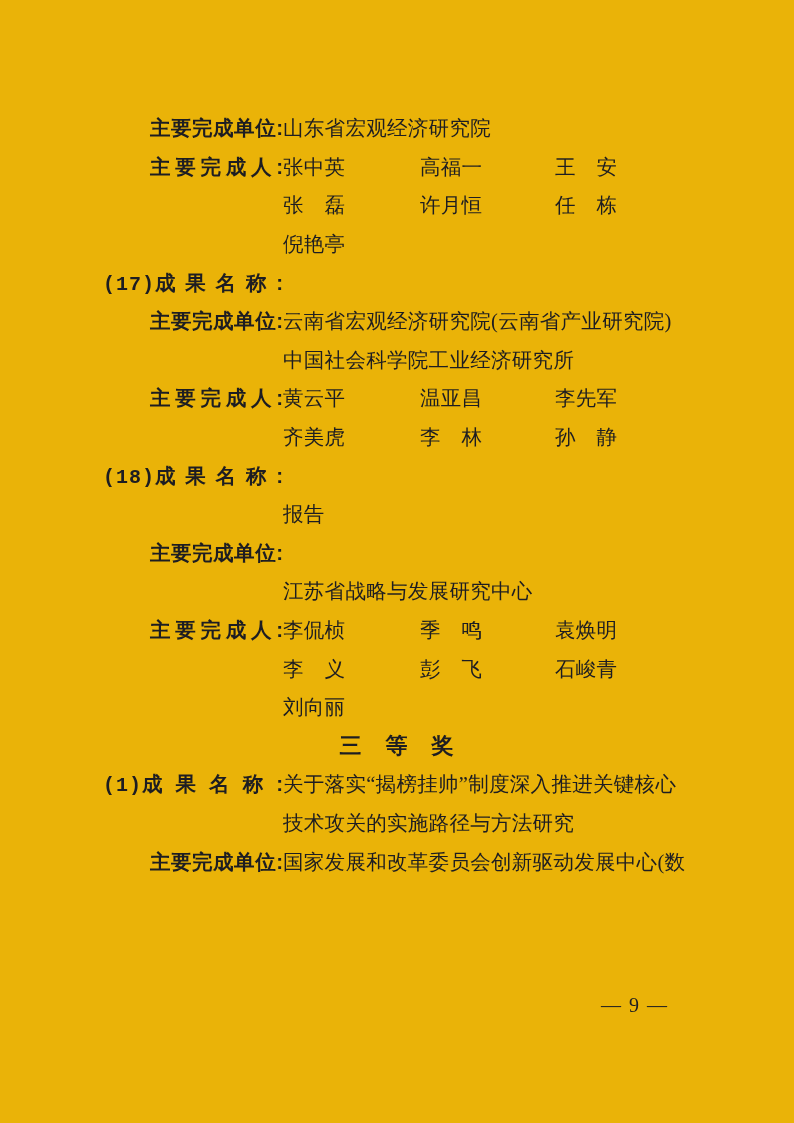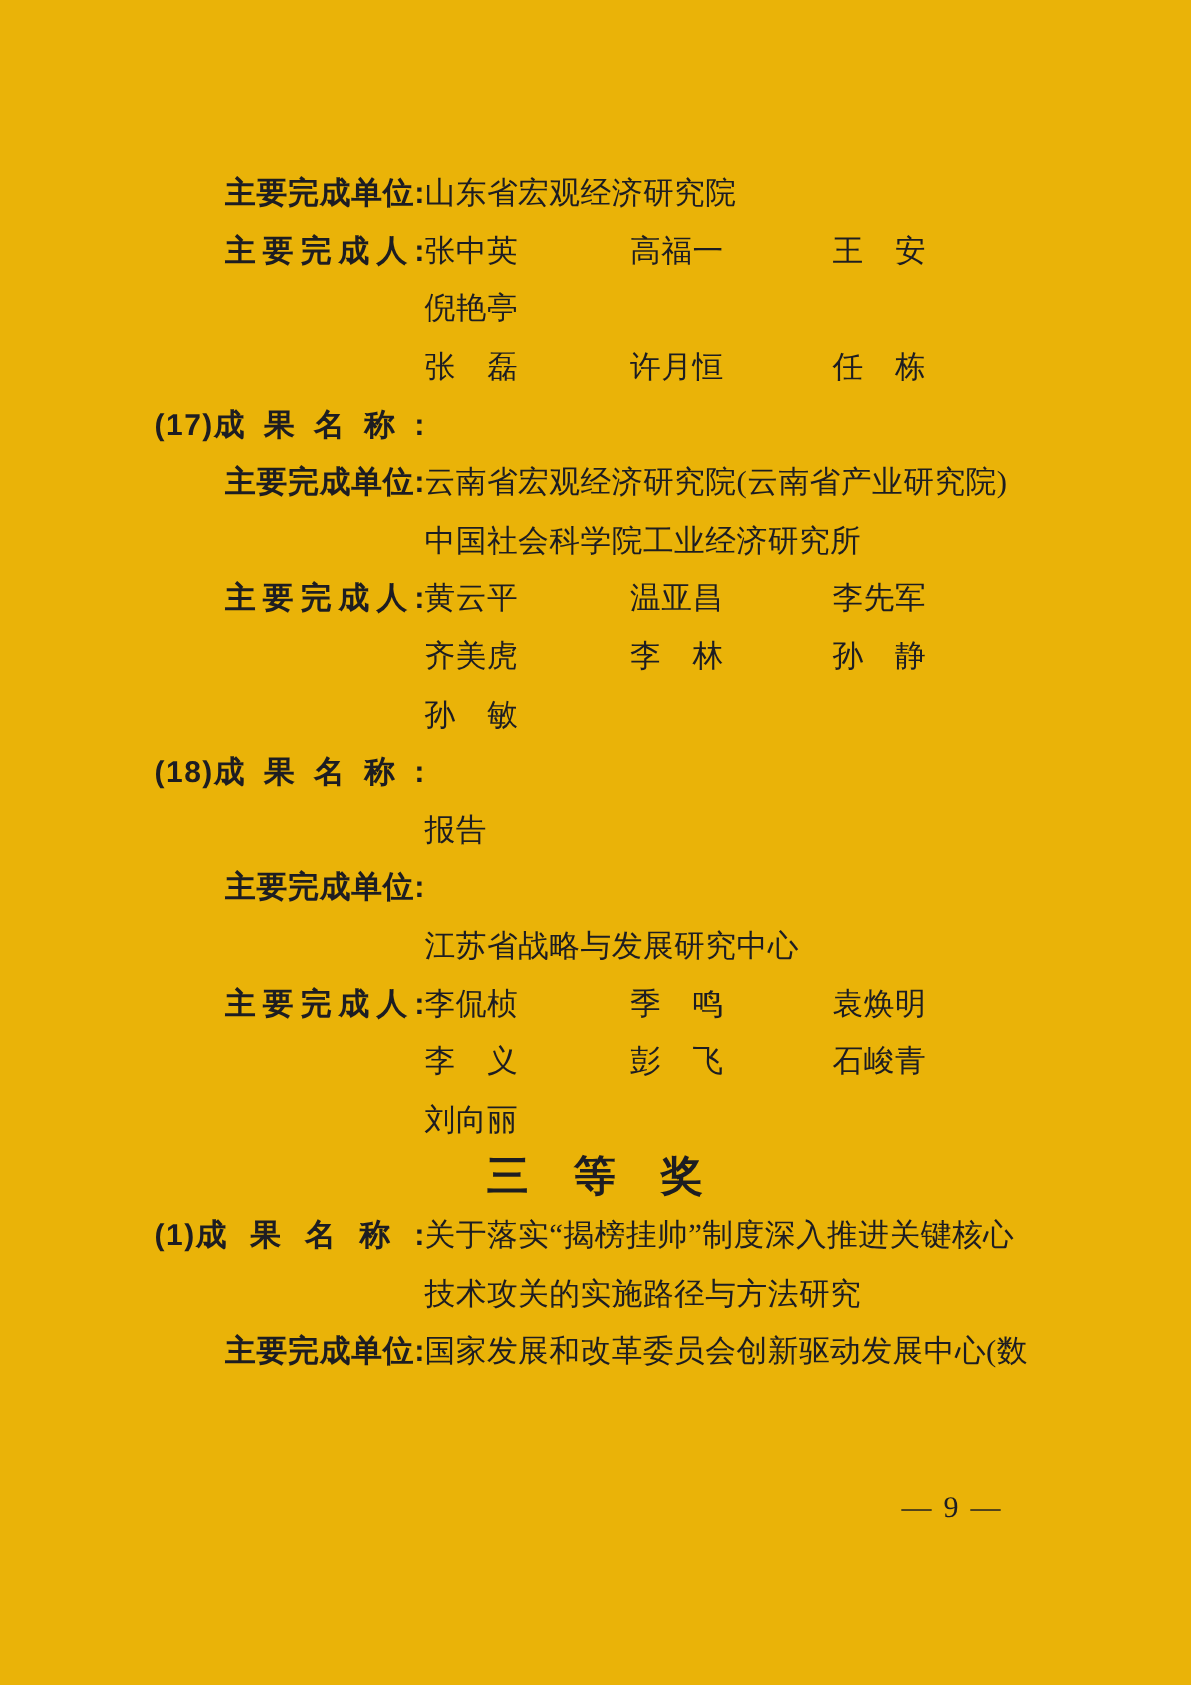--- a/index.html
+++ b/index.html
@@ -31,21 +31,21 @@
     position: absolute;
     left: 103px;
     width: 180px;
     top: 50%;
     transform: translateY(-50%);
     display: flex;
     align-items: baseline;
     white-space: nowrap;
   }
   .num {
-    font-family: Liberation Sans, sans-serif;
+    font-family: Liberation Mono, monospace;
     font-weight: 700;
     letter-spacing: 1px;
     font-size: 20px;
   }
   .lbl {
     flex: 1;
     text-align: justify;
     text-align-last: justify;
     font-family: "Liberation Sans", "DejaVu Sans", sans-serif;
     font-weight: 700;
@@ -74,21 +74,21 @@
   .c2 { left: 555px; }
   .heading-line .heading {
     position: absolute;
     left: 0;
     right: 0;
     top: 50%;
     transform: translateY(-50%);
     text-align: center;
     font-family: "Liberation Sans", "DejaVu Sans", sans-serif;
     font-weight: 700;
-    font-size: 28px;
+    font-size: 22px;
     letter-spacing: 1px;
     white-space: pre;
   }
   .page-number {
     position: absolute;
     top: 994px;
     left: 601px;
     font-size: 20px;
     letter-spacing: 1.5px;
     white-space: pre;
@@ -107,27 +107,27 @@
     </div>
 
     <div class="line">
       <span class="lbl-solo">主要完成人:</span>
       <span class="content c0">张中英</span>
       <span class="content c1">高福一</span>
       <span class="content c2">王　安</span>
     </div>
 
     <div class="line">
-      <span class="content c0">倪艳亭</span>
-    </div>
-
-    <div class="line">
       <span class="content c0">张　磊</span>
       <span class="content c1">许月恒</span>
       <span class="content c2">任　栋</span>
+    </div>
+
+    <div class="line">
+      <span class="content c0">倪艳亭</span>
     </div>
 
     <div class="line">
       <span class="num-label">
         <span class="num">(17)</span>
         <span class="lbl">成果名称:</span>
       </span>
     </div>
 
     <div class="line">
@@ -145,23 +145,20 @@
       <span class="content c1">温亚昌</span>
       <span class="content c2">李先军</span>
     </div>
 
     <div class="line">
       <span class="content c0">齐美虎</span>
       <span class="content c1">李　林</span>
       <span class="content c2">孙　静</span>
     </div>
 
-    <div class="line">
-      <span class="content c0">孙　敏</span>
-    </div>
 
     <div class="line">
       <span class="num-label">
         <span class="num">(18)</span>
         <span class="lbl">成果名称:</span>
       </span>
     </div>
 
     <div class="line">
       <span class="content">报告</span>

